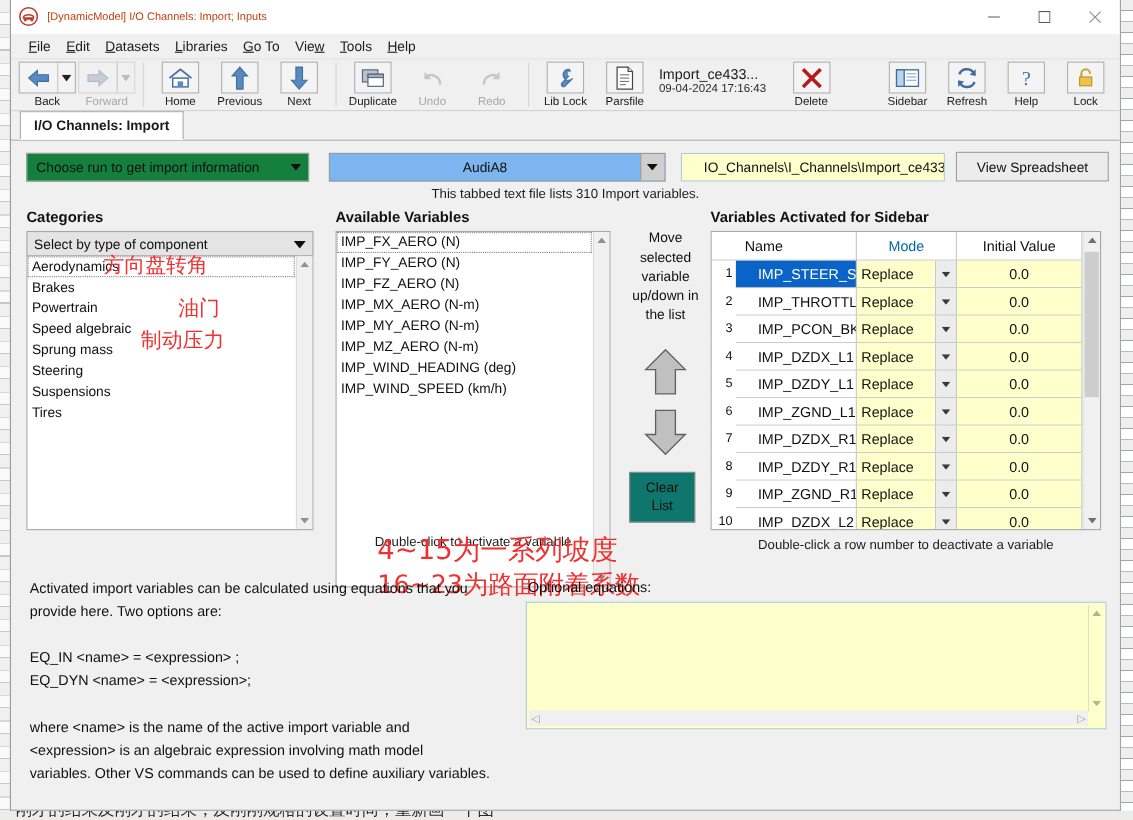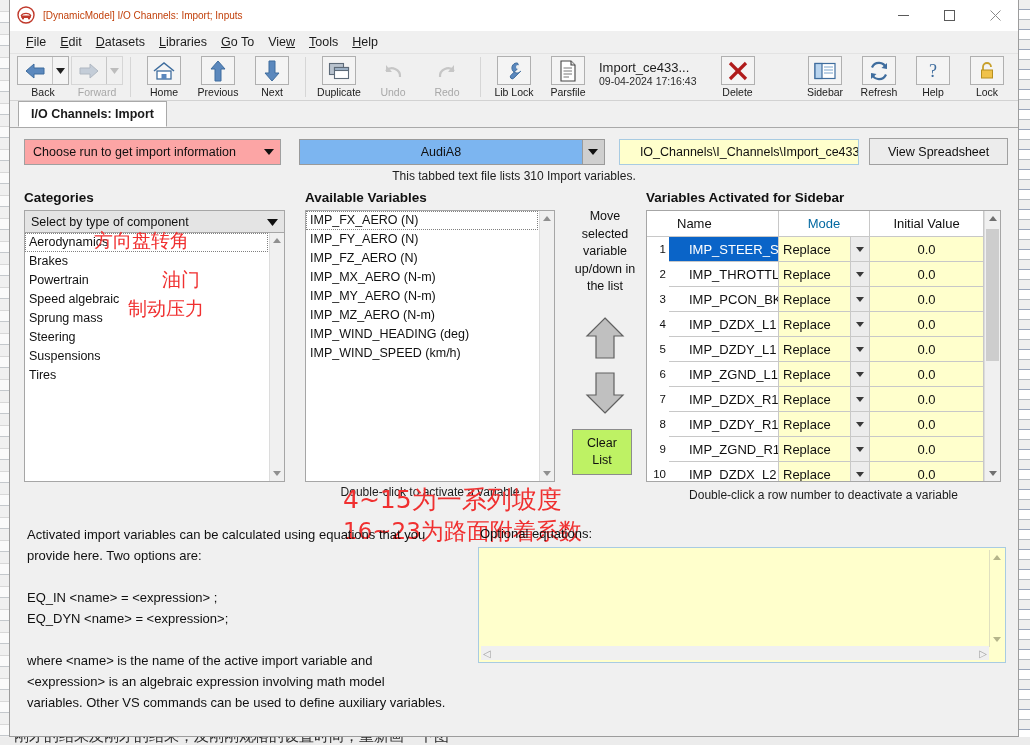--- a/index.html
+++ b/index.html
@@ -152,21 +152,21 @@
   
   .content { flex: 1; position: relative; background: #f0f0f0; }
 
   
   .toprow {
     position: absolute; left: 14px; top: 10px;
     right: 10px; height: 27px;
     display: flex; align-items: center;
   }
   .combo {
-    height: 26px; border: 1px solid #a0a0a0; background: #fca5a5;
+    height: 26px; border: 1px solid #a0a0a0; background: #15803d;
     display: flex; align-items: center; position: relative;
     font-size: 12.5px; color: #101010;
   }
   .combo .cap { padding-left: 8px; flex: 1; white-space: nowrap; }
   .combo .cap.center { text-align: center; padding-left: 0; }
   .combo .dd {
     width: 22px; display: flex; align-items: center; justify-content: center;
     flex: none;
   }
   .combo-choose { width: 263px; }
@@ -240,21 +240,21 @@
     position: absolute; font-size: 12px; color: #1c1c1c; text-align: center;
   }
 
   
   .movepanel {
     position: absolute; text-align: center;
     font-size: 12.5px; color: #101010; line-height: 17.5px;
   }
   .btn-clear {
     position: absolute; width: 60px; height: 46px;
-    border: 1px solid #8c8c8c; background: #bef264;
+    border: 1px solid #8c8c8c; background: #0f766e;
     display: flex; flex-direction: column; align-items: center; justify-content: center;
     font-size: 12.5px; color: #101010; line-height: 17px;
   }
 
   
   .grid {
     position: absolute; background: #ffffff;
     border: 1px solid #a6a6a6; overflow: hidden;
   }
   .grid-inner { position: absolute; left: 0; top: 0; right: 16px; bottom: 0; }
@@ -627,21 +627,21 @@
           </div>
           <div class="sb-arrow">
             <svg width="8" height="5">
                 <path d="M4 5 L0 0 L8 0 Z" fill="#909090"></path>
               </svg>
           </div>
         </div>
       </div>
 
       <div class="col-h" style="left:295px; top:62px;">Available Variables</div>
-      <div class="listbox" style="left:295px; top:82px; width:250px; height:272px;">
+      <div class="listbox" style="left:295px; top:82px; width:250px; height:324px;">
         <div id="avail-list" style="position:absolute; left:0; top:0; right:16px;">
             <div class="lb-row first">IMP_FX_AERO (N)</div>
             <div class="lb-row">IMP_FY_AERO (N)</div>
             <div class="lb-row">IMP_FZ_AERO (N)</div>
             <div class="lb-row">IMP_MX_AERO (N-m)</div>
             <div class="lb-row">IMP_MY_AERO (N-m)</div>
             <div class="lb-row">IMP_MZ_AERO (N-m)</div>
             <div class="lb-row">IMP_WIND_HEADING (deg)</div>
             <div class="lb-row">IMP_WIND_SPEED (km/h)</div>
           </div>

